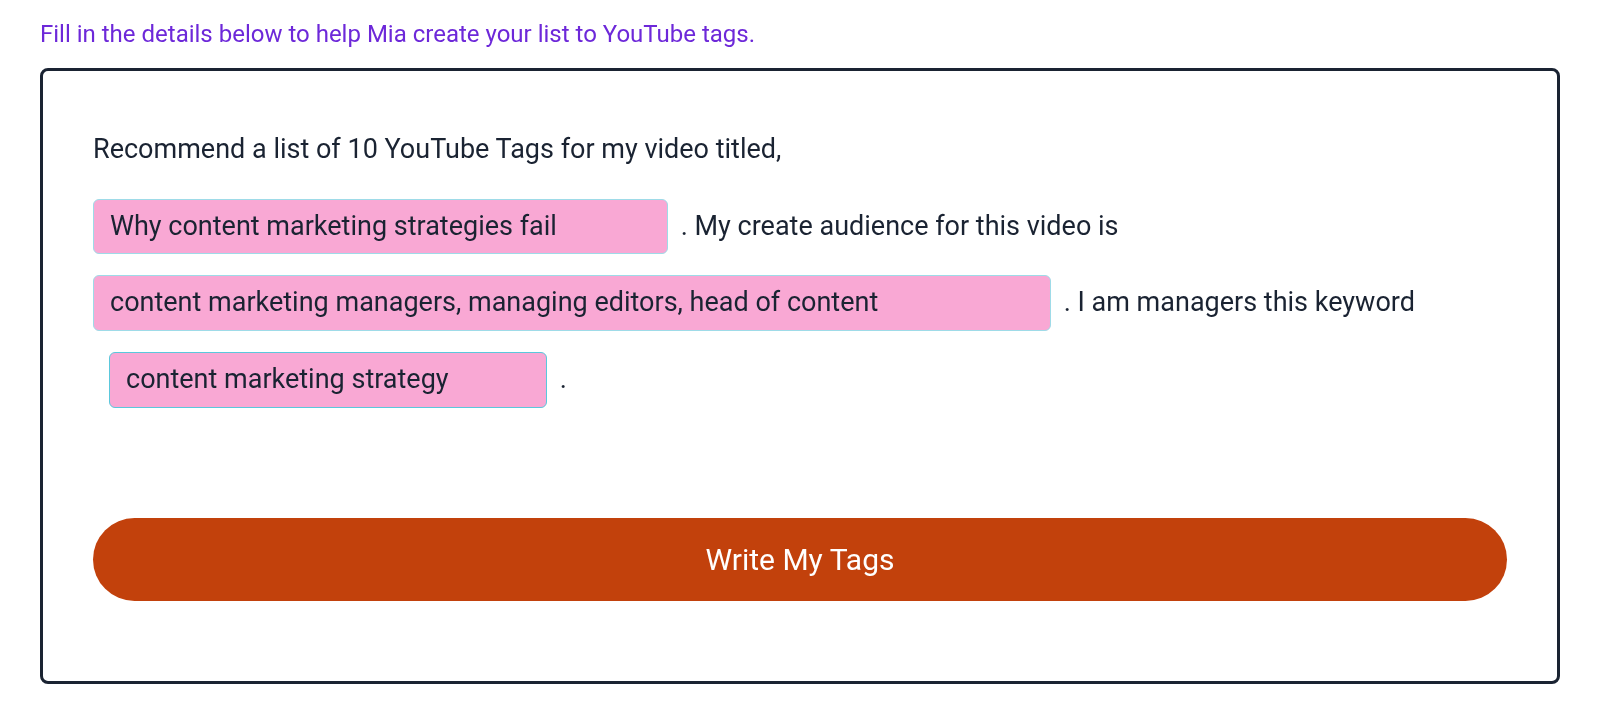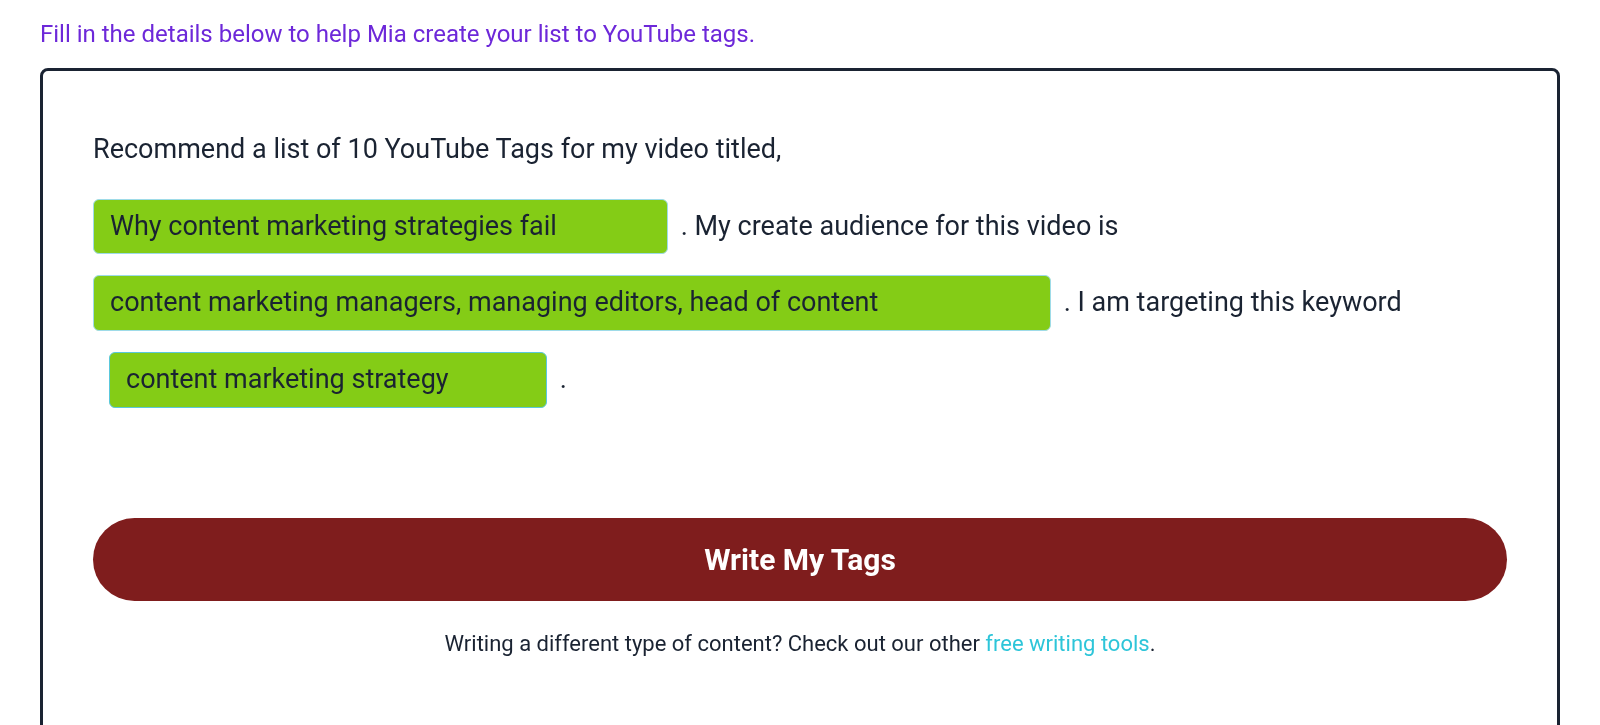--- a/index.html
+++ b/index.html
@@ -26,21 +26,21 @@
       padding: 40px 50px 80px 50px;
     }
     .prompt-line {
       font-size: 27px;
       color: #1a2332;
       line-height: 2.8;
       font-weight: 400;
     }
     .inline-input {
       display: inline-block;
-      background: #84cc16;
+      background: #f9a8d4;
       border: 1px solid #9edbe8;
       border-radius: 6px;
       padding: 8px 16px;
       font-size: 27px;
       color: #1a2332;
       font-family: inherit;
       font-weight: 400;
       margin: 4px 6px 4px 0;
       vertical-align: middle;
       line-height: 1.4;
@@ -49,24 +49,24 @@
       border-color: #5ac8dc;
       margin-left: 16px;
     }
     .inline-text {
       display: inline;
       vertical-align: middle;
     }
     .submit-button {
       display: block;
       width: 100%;
-      background: #7f1d1d;
+      background: #c2410c;
       color: #ffffff;
       font-size: 30px;
-      font-weight: 700;
+      font-weight: 400;
       border: none;
       border-radius: 50px;
       padding: 24px;
       cursor: pointer;
       margin-top: 100px;
       font-family: inherit;
     }
     .footer-text {
       text-align: center;
       font-size: 22px;
@@ -83,23 +83,20 @@
 <body>
 
 <div class="instruction">Fill in the details below to help Mia create your list to YouTube tags.</div>
 
 <div class="form-card">
   <div class="prompt-line">
     <span class="inline-text">Recommend a list of 10 YouTube Tags for my video titled,</span><br>
     <input type="text" class="inline-input" size="33" value="Why content marketing strategies fail" style="">
     <span class="inline-text">. My create audience for this video is</span><br>
     <input type="text" class="inline-input" size="58" value="content marketing managers, managing editors, head of content" style="">
-    <span class="inline-text">. I am targeting this keyword</span><br>
+    <span class="inline-text">. I am managers this keyword</span><br>
     <input type="text" class="inline-input focused" size="24" value="content marketing strategy" style="">
     <span class="inline-text">.</span>
   </div>
 
   <button class="submit-button">Write My Tags</button>
 
-  <div class="footer-text">
-    <span>Writing a different type of content? Check out our other </span><a href="#" class="footer-link">free writing tools</a><span>.</span>
-  </div>
 </div>
 
 </body></html>

